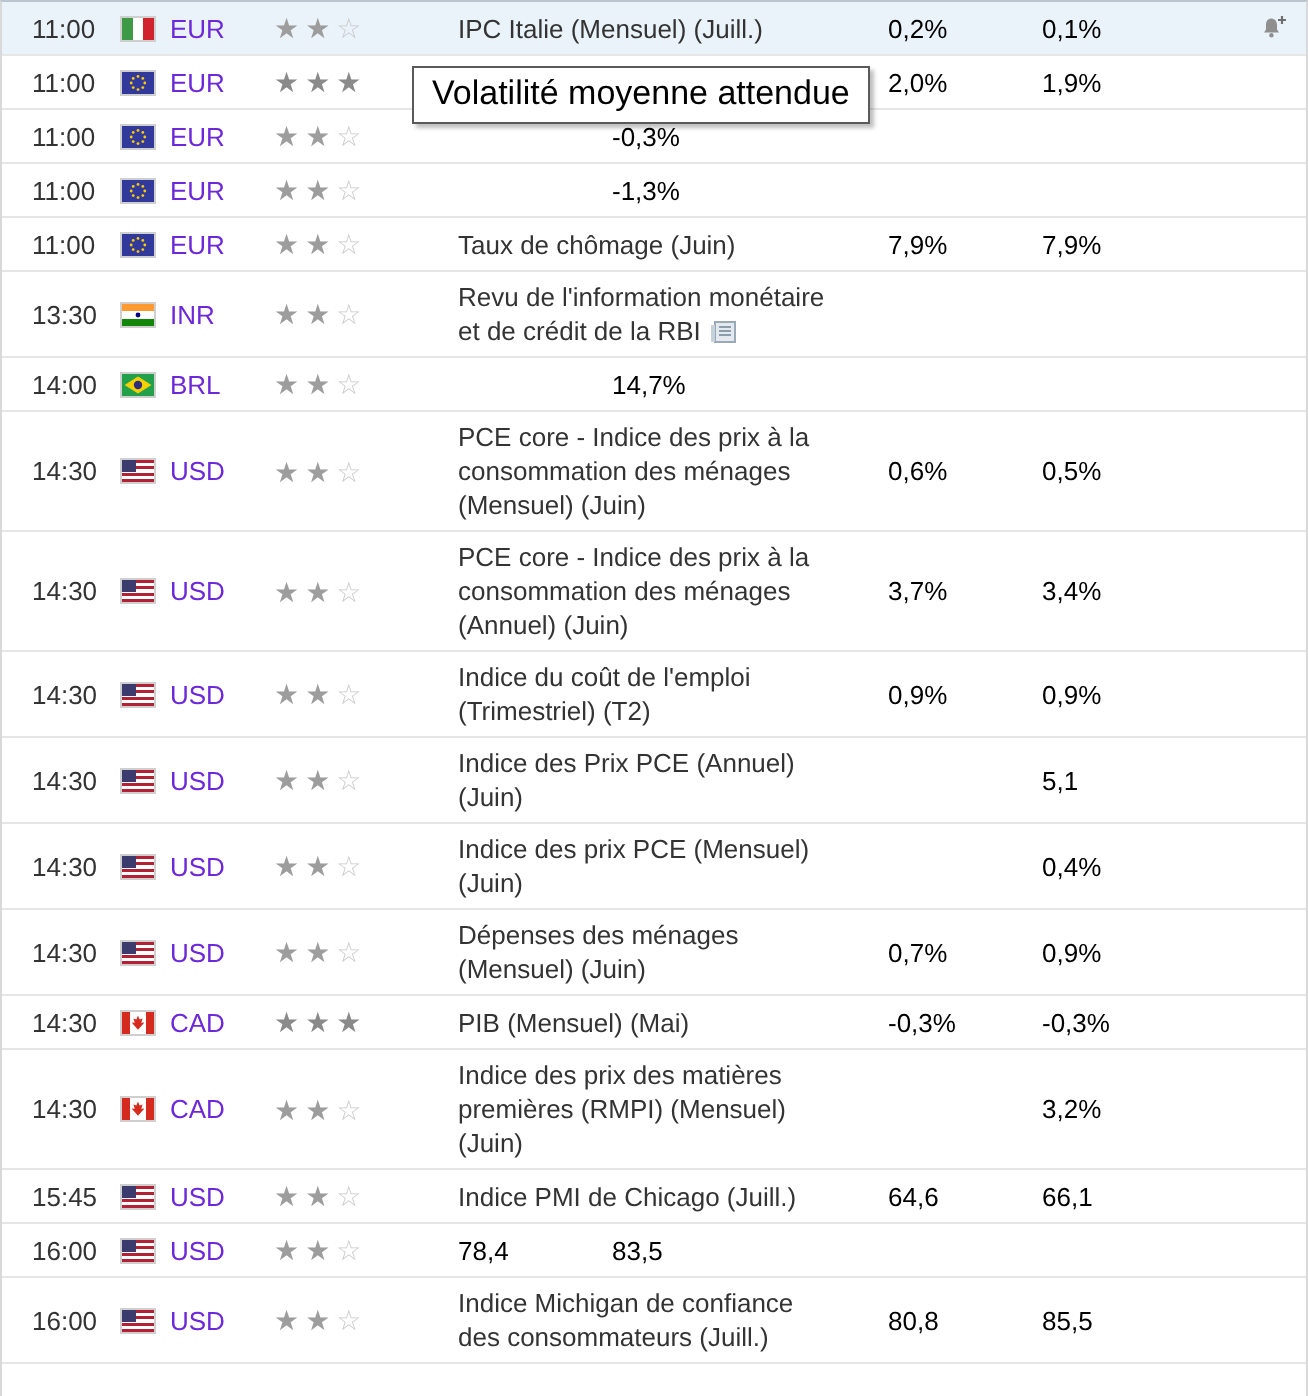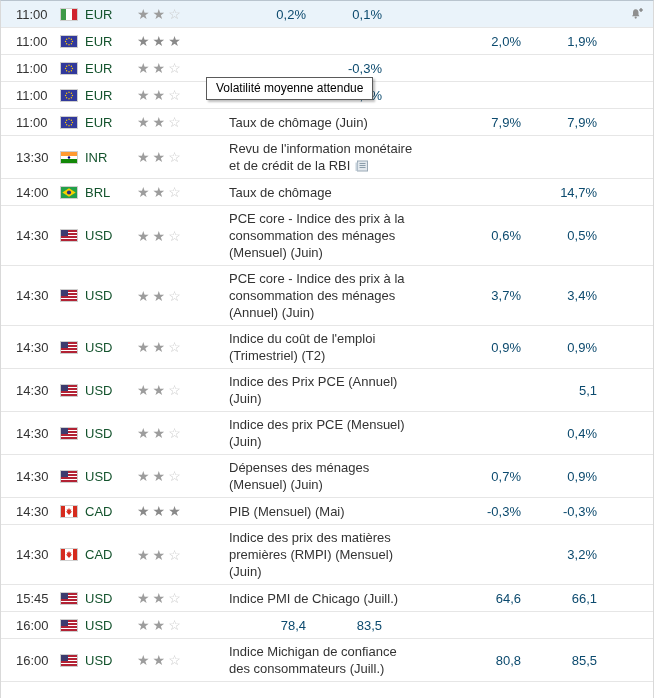--- a/index.html
+++ b/index.html
@@ -23,70 +23,70 @@
     min-height:27px;
     padding:4px 0;
     background:#fff;
   }
   .row.highlighted { background:#eaf3fa; }
 
   .c-time   { width:60px; padding-left:15px; flex:none; color:#333; }
   .c-flag   { width:24px; flex:none; display:flex; align-items:center; }
   .c-flag .flagbox { display:inline-block; width:16px; height:11px; line-height:0;
                      box-shadow:0 0 0 1px #cfcfcf; }
-  .c-cur    { width:52px; flex:none; color:#14532d; }
+  .c-cur    { width:52px; flex:none; color:#6d28d9; }
   .c-stars  { width:92px; flex:none; font-size:14px; letter-spacing:3px; white-space:nowrap; }
   .star-filled { color:#9d9d9d; }
   .star-empty  { color:#c9c9c9; }
   .stars-3 .star-filled { color:#8a8a8a; }
 
   .c-event  { width:215px; flex:none; line-height:17px; color:#333; cursor:pointer; }
   .ev-text  { white-space:pre-line; }
 
-  .c-val    { flex:none; text-align:right; color:#0c4a6e; }
+  .c-val    { flex:none; color:#000000; }
   .c-forecast { width:77px; }
   .c-previous { width:76px; }
   .c-alert  { flex:1; display:flex; justify-content:flex-end; padding-right:9px; }
 
   .p-icon {
     font-family:"Liberation Serif", serif;
     font-weight:bold; color:#a3a3a3; font-size:12px; margin-left:5px;
   }
   .report-icon { margin-left:5px; vertical-align:-2px; }
   .bell-icon { cursor:pointer; }
 
   .tooltip {
     position:absolute;
     left:205px; top:32px;
     background:#fff;
     border:1px solid #5a5a5a;
     box-shadow:2px 2px 2px rgba(0,0,0,0.25);
     padding:3px 9px 4px 9px;
-    font-size:12px; color:#000;
+    font-size:17px; color:#000;
     white-space:nowrap;
     z-index:10;
-    margin-top:44px;
   }
 </style>
 </head>
 <body>
 
 <div class="calendar">
   <div id="rows">
   <div class="row highlighted">
     <div class="c-time">11:00</div>
     <div class="c-flag">
           <span class="flagbox"><svg width="16" height="11" shape-rendering="crispEdges">
               <rect width="16" height="11" fill="#ffffff"></rect>
               <rect width="5.3" height="11" fill="#3f9a48"></rect>
               <rect x="10.7" width="5.3" height="11" fill="#d0232e"></rect>
             </svg></span>
         </div>
     <div class="c-cur">EUR</div>
     <div class="c-stars"><span class="star-filled">★</span><span class="star-filled">★</span><span class="star-empty">☆</span></div>
+    <div class="c-event"><span class="ev-text">IPC Italie (Mensuel) (Juill.)</span></div>
     <div class="c-val c-forecast">0,2%</div>
     <div class="c-val c-previous">0,1%</div>
     <div class="c-alert">
           <svg class="bell-icon" width="15" height="14" viewBox="0 0 15 14">
             <path d="M6.5 2.2 C4.8 2.4 4 3.7 4 5.4 L4 7.8 L3 9.3 L10.5 9.3 L9.5 7.8 L9.5 5.4 C9.5 3.7 8.5 2.4 6.8 2.2 Z" fill="#8f8f8f"></path>
             <circle cx="6.7" cy="10.6" r="1.1" fill="#8f8f8f"></circle>
             <path d="M12 1 L12 5 M10 3 L14 3" stroke="#6f6f6f" stroke-width="1.1" fill="none"></path>
           </svg>
         </div>
   </div>
@@ -220,21 +220,20 @@
     <div class="c-time">14:00</div>
     <div class="c-flag">
           <span class="flagbox"><svg width="16" height="11">
               <rect width="16" height="11" fill="#23a04a"></rect>
               <polygon points="8,1.3 14.7,5.5 8,9.7 1.3,5.5" fill="#f8d000"></polygon>
               <circle cx="8" cy="5.5" r="2.1" fill="#2c2f7e"></circle>
             </svg></span>
         </div>
     <div class="c-cur">BRL</div>
     <div class="c-stars"><span class="star-filled">★</span><span class="star-filled">★</span><span class="star-empty">☆</span></div>
-    <div class="c-event"><span class="ev-text">Taux de chômage</span></div>
     <div class="c-val c-forecast"></div>
     <div class="c-val c-previous">14,7%</div>
     <div class="c-alert"></div>
   </div>
 
   <div class="row">
     <div class="c-time">14:30</div>
     <div class="c-flag">
           <span class="flagbox"><svg width="16" height="11" shape-rendering="crispEdges">
               <rect width="16" height="11" fill="#ffffff"></rect>

